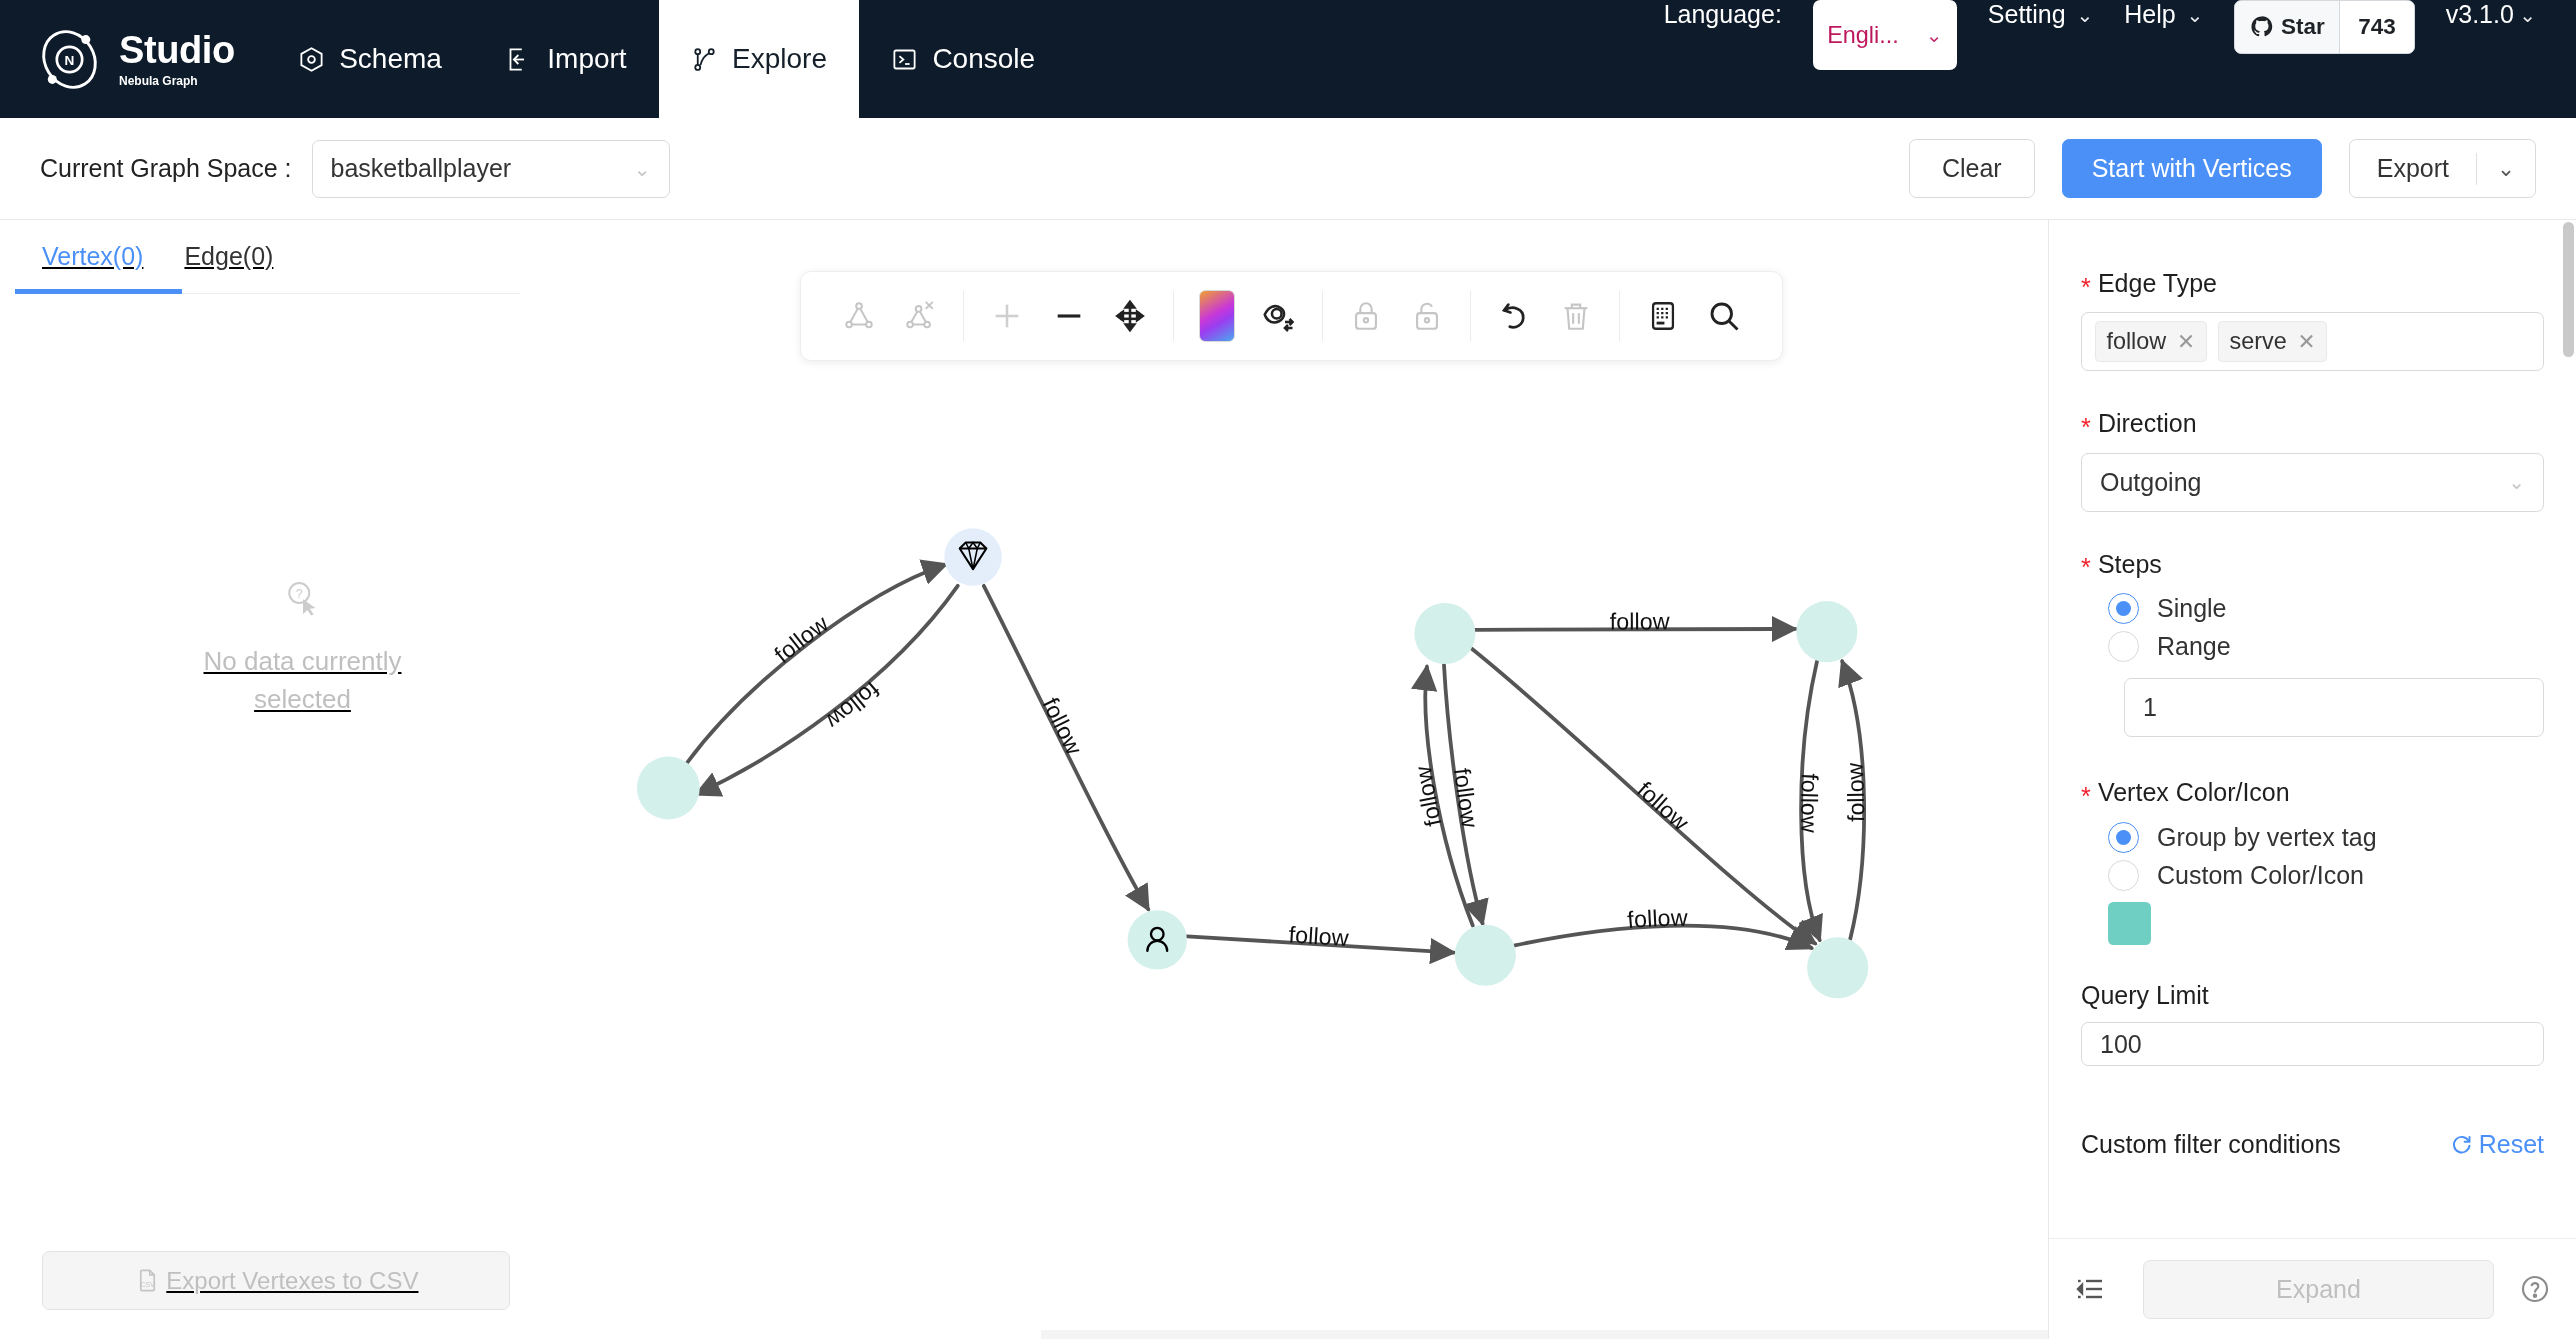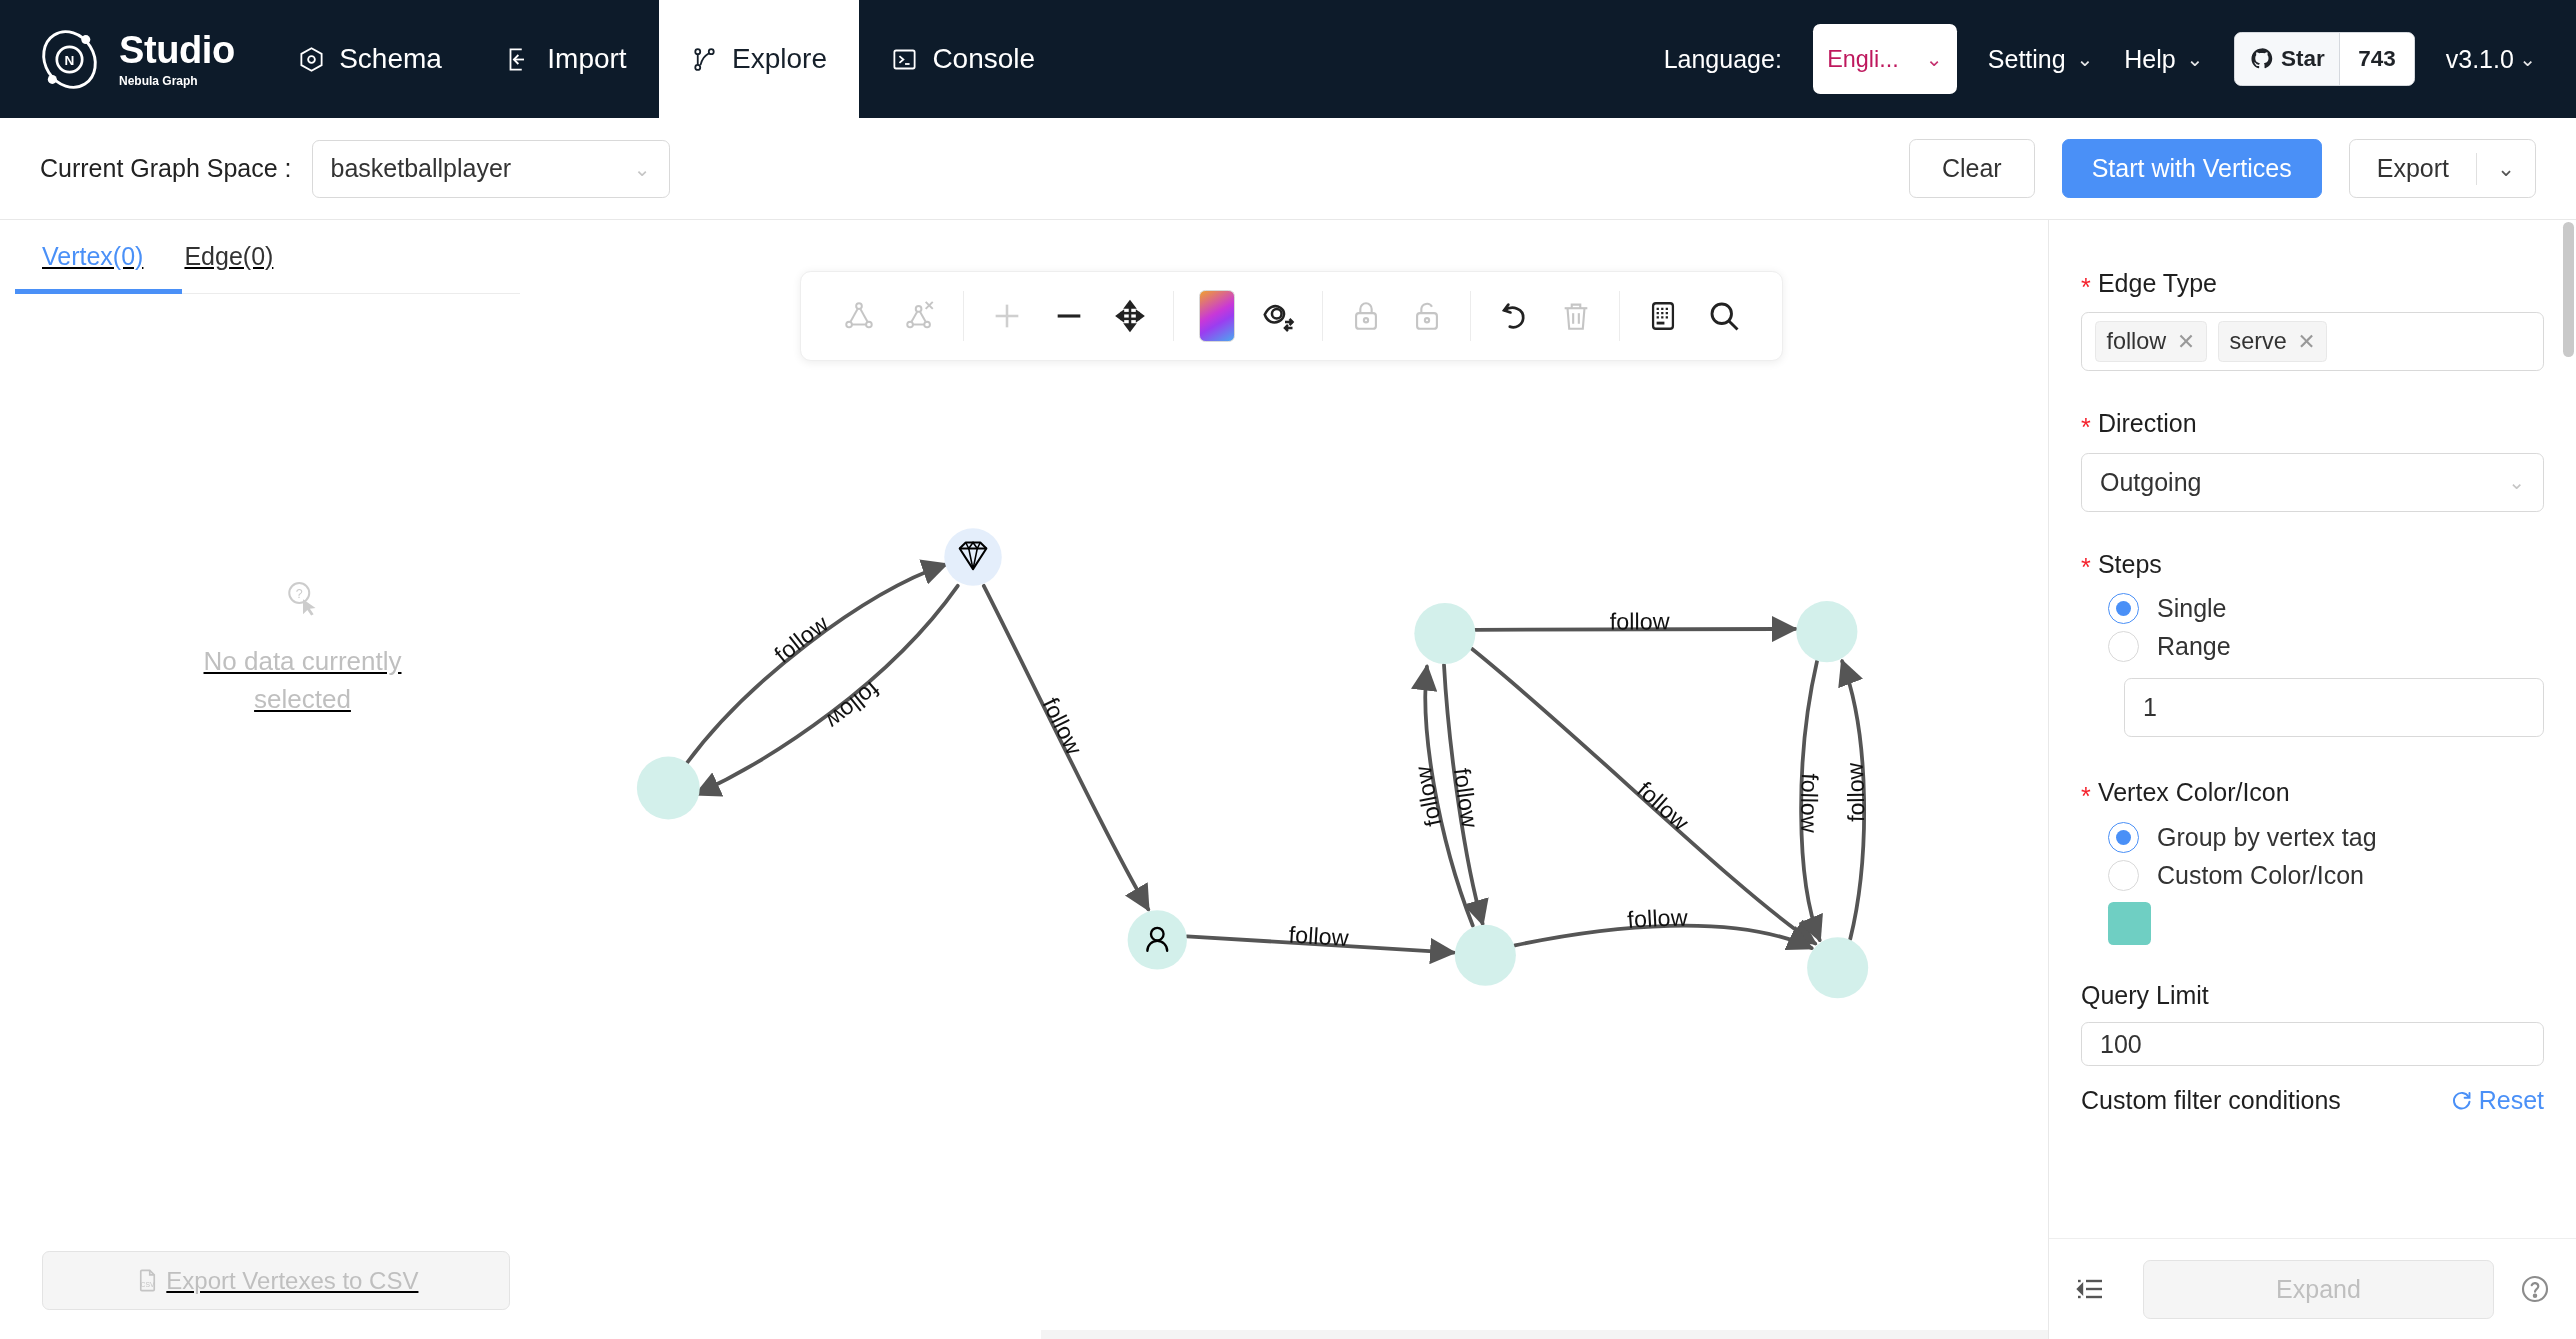--- a/index.html
+++ b/index.html
@@ -24,21 +24,21 @@
 
   .navitem {
     display: flex; align-items: center; gap: 14.4px;
     padding: 0 32px; color: #ffffff; font-size: 28px; cursor: pointer;
     height: 118px;
   }
   .navitem.active { background: #ffffff; color: #16202b; }
   .navitem .nicon { display: flex; align-items: center; }
 
   .nav-right {
-    margin-left: auto; display: flex; align-items: center; gap: 31px;
+    margin-left: auto; display: flex; align-items: flex-start; gap: 31px;
     padding-right: 40px; color: #fff;
   }
   .lang-label { font-size: 25px; color: #ffffff; }
   .lang-select {
     width: 144px; height: 70px; background: #ffffff; border-radius: 7.2px;
     display: flex; align-items: center; justify-content: space-between;
     padding: 0 14.4px; color: #be185d; font-size: 23.4px;
   }
   .navdrop { display: flex; align-items: center; gap: 10.8px; font-size: 25px; color:#fff; cursor: pointer; }
   .caret { font-size: 20px; opacity: .9; }
@@ -156,21 +156,21 @@
     display: flex; align-items: center; padding: 0 18px; font-size: 25px; color: #333;
   }
   .colorswatch {
     width: 43px; height: 43px; border-radius: 5.4px; margin: 10.8px 0 0 27px;
   }
   .qlabel { font-size: 25px; color: #1f1f1f; margin: 36px 0 12.6px 0; }
   .qinput {
     height: 44px; border: 0.9px solid #d9d9d9; border-radius: 7.2px;
     display: flex; align-items: center; padding: 0 18px; font-size: 25px; color: #333;
   }
-  .filterrow { display: flex; align-items: center; justify-content: space-between; margin-top: 20px; }
+  .filterrow { display: flex; align-items: center; justify-content: space-between; margin-top: 64px; }
   .filterlabel { font-size: 25px; color: #1f1f1f; }
   .resetlink { display: flex; align-items: center; gap: 5.4px; color: #4a90f7; font-size: 25px; cursor: pointer; }
   .rp-foot {
     height: 101px; border-top: 0.9px solid #eeeeee; display: flex; align-items: center;
     padding: 0 25px; gap: 25px;
   }
   .expand-btn {
     flex: 1; height: 59px; background: #f5f5f5; border: 0.9px solid #e3e3e3; border-radius: 7.2px;
     display: flex; align-items: center; justify-content: center; font-size: 25px; color: #bfbfbf; margin-left: 12px;
   }

